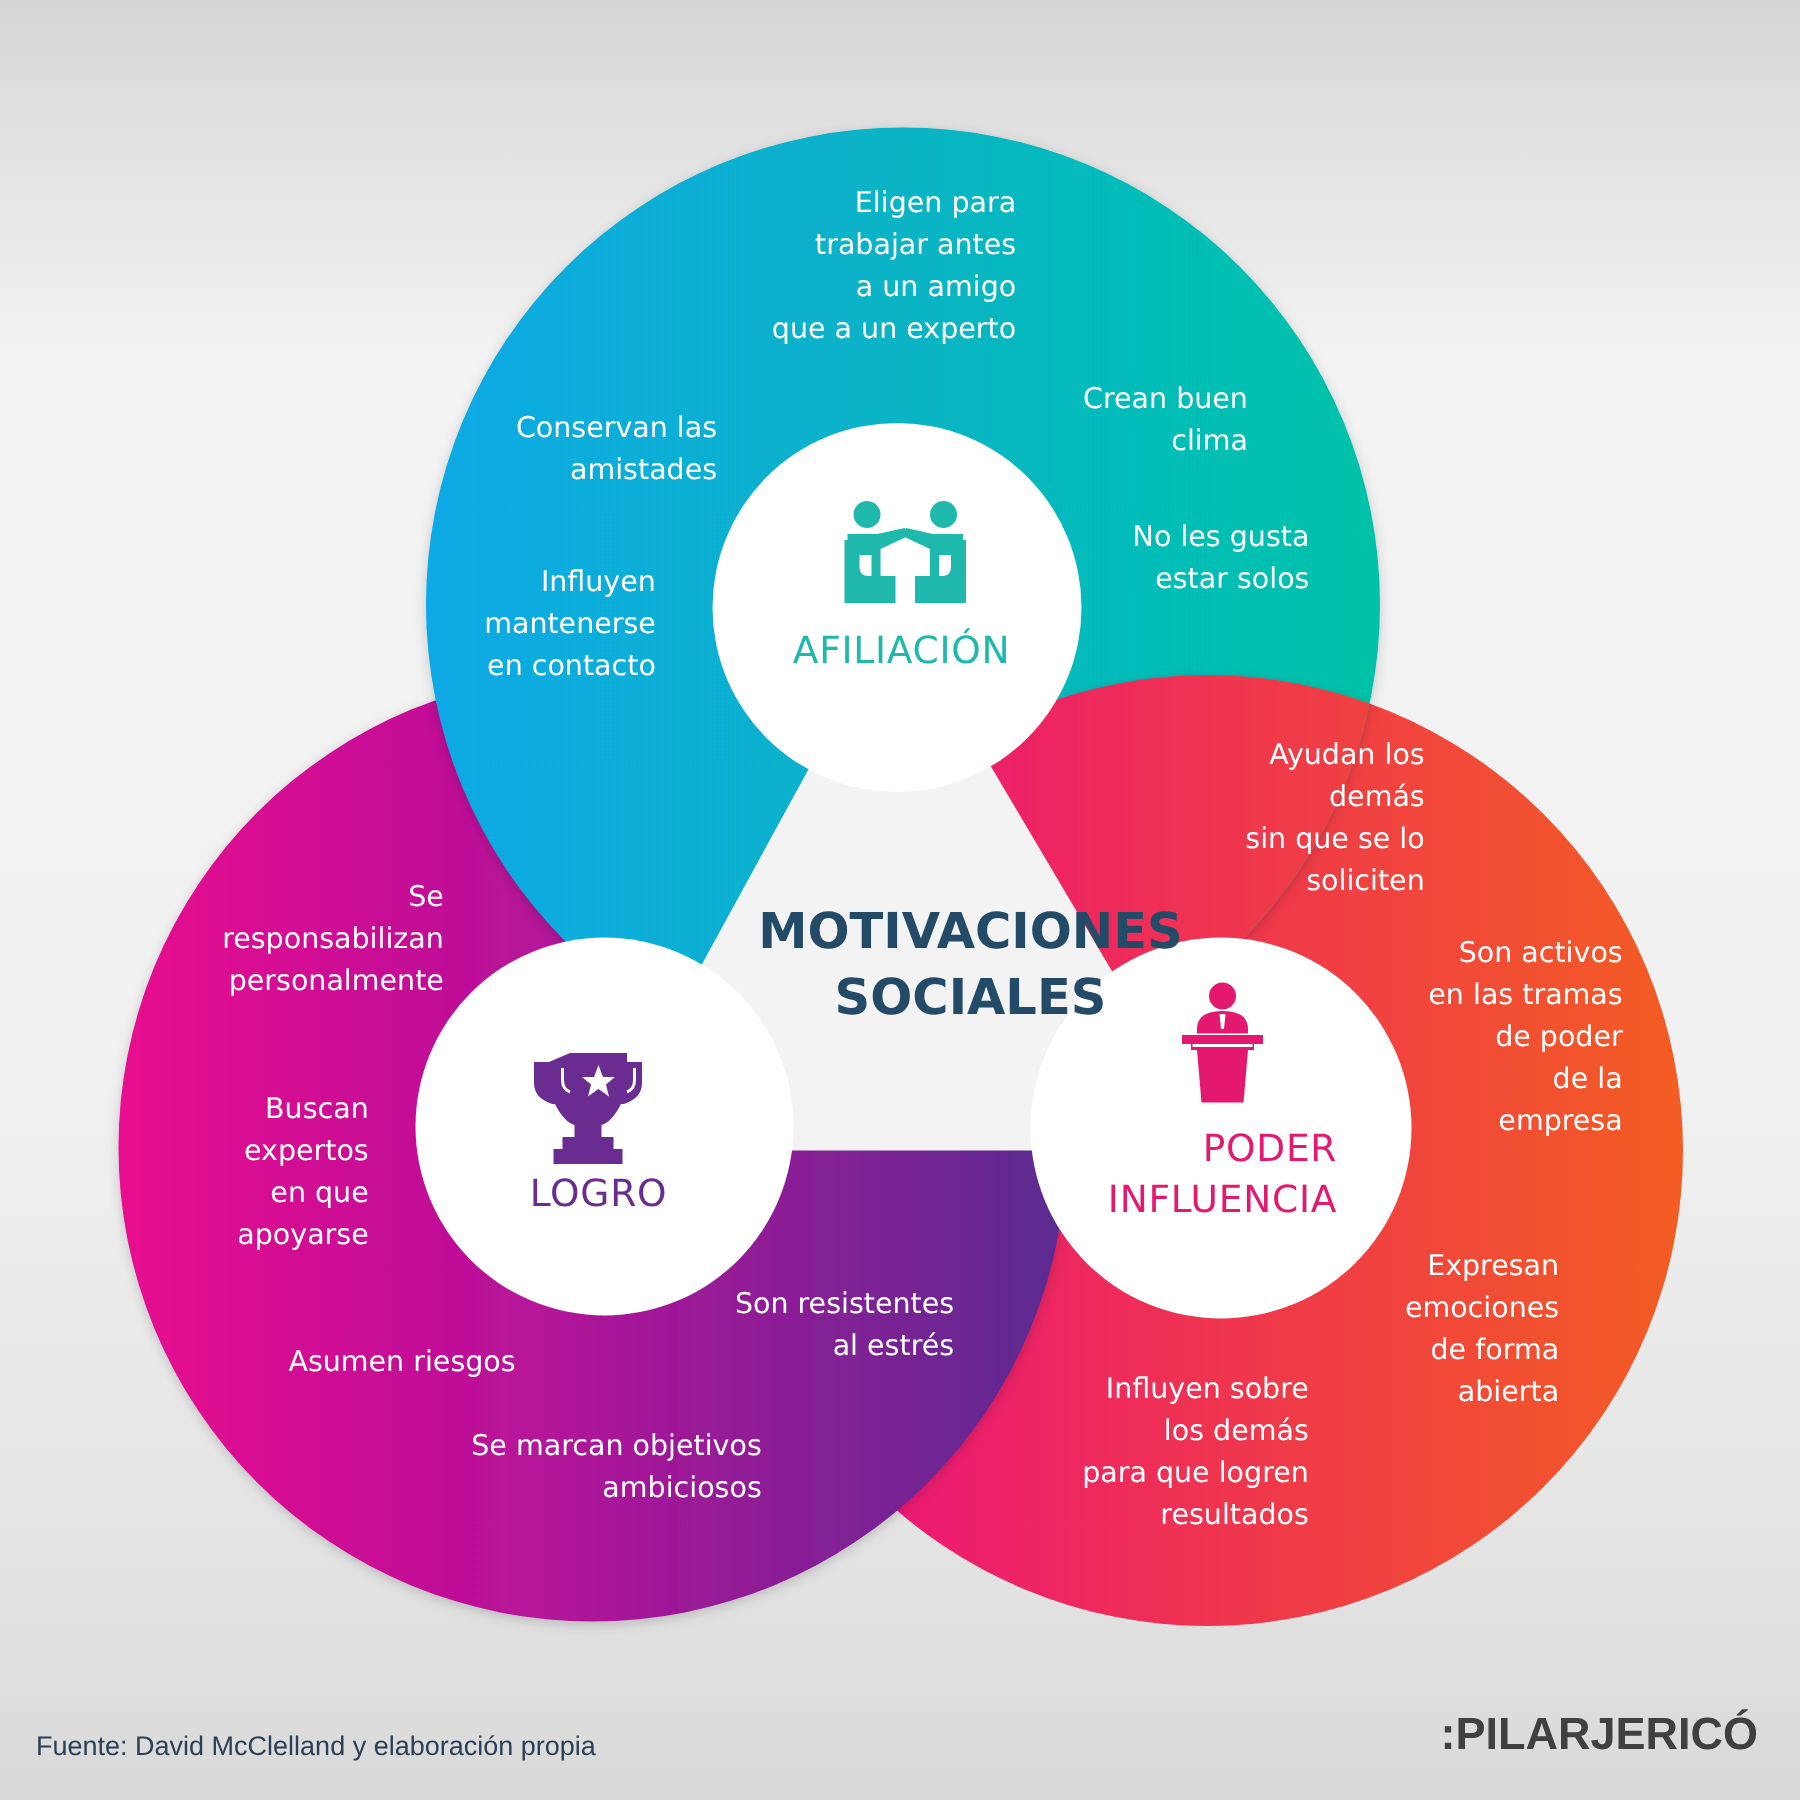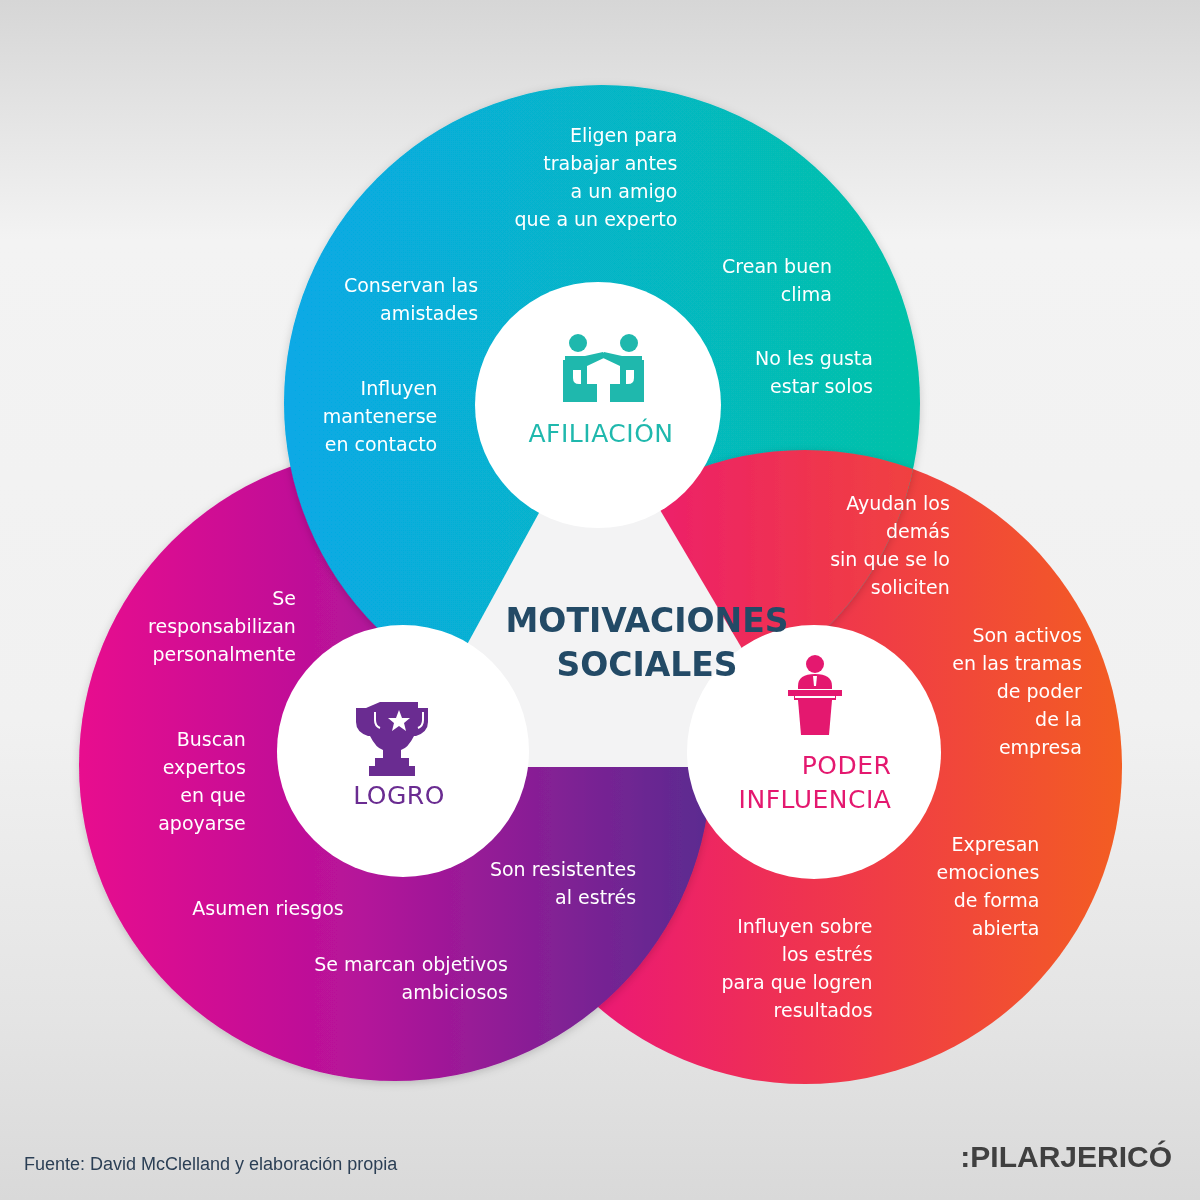--- a/index.html
+++ b/index.html
@@ -145,18 +145,18 @@
 <div class="txt" style="left:1017px; top:621px;">Son activos
 en las tramas
 de poder
 de la
 empresa</div>
 <div class="txt" style="left:988px; top:830px;">Expresan
 emociones
 de forma
 abierta</div>
 <div class="txt" style="left:797px; top:912px;">Influyen sobre
-los estrés
+los demás
 para que logren
 resultados</div>
 
 <div class="footer-source">Fuente: David McClelland y elaboración propia</div>
 <div class="brand">:PILARJERICÓ</div>
 
 </body></html>

